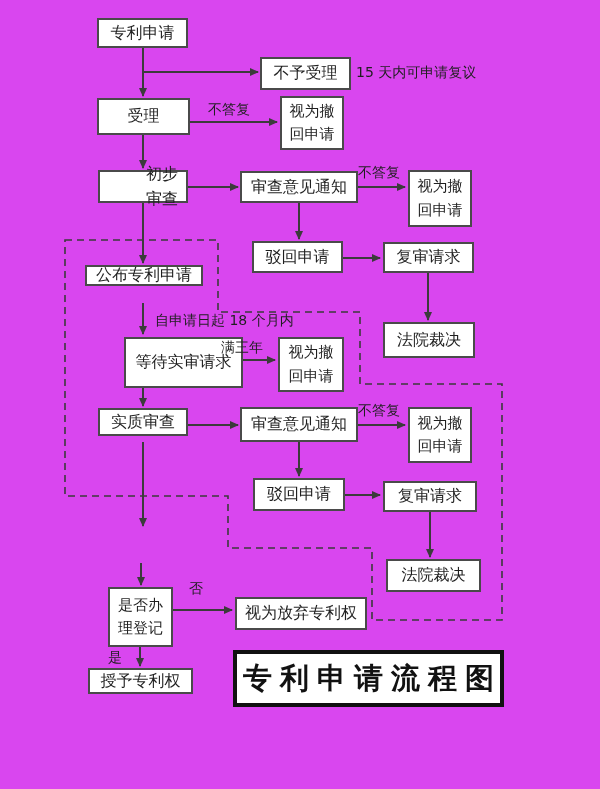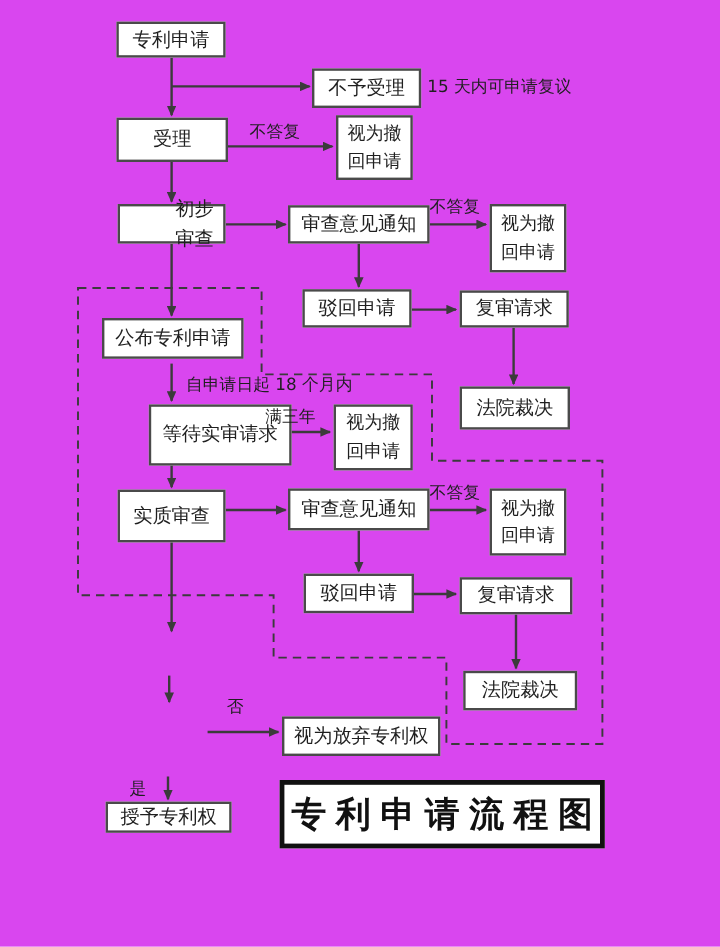--- a/index.html
+++ b/index.html
@@ -81,39 +81,40 @@
   <div class="node" style="left:240px; top:171px; width:118px; height:32px;">审查意见通知</div>
 
   <div class="node small" style="left:408px; top:170px; width:64px; height:57px;">视为撤回申请</div>
 
   <div class="node" style="left:252px; top:241px; width:91px; height:32px;">驳回申请</div>
 
   <div class="node" style="left:383px; top:242px; width:91px; height:31px;">复审请求</div>
 
   <div class="node" style="left:383px; top:322px; width:92px; height:36px;">法院裁决</div>
 
-  <div class="node" style="left:85px; top:265px; width:118px; height:34px;">公布专利申请</div>
+  <div class="node" style="left:85px; top:265px; width:118px; height:21px;">公布专利申请</div>
 
   <div class="node" style="left:84px; top:337px; width:119px; height:51px;margin-left:40px;">等待实审请求</div>
 
   <div class="node small" style="left:278px; top:337px; width:66px; height:55px;">视为撤回申请</div>
 
-  <div class="node" style="left:98px; top:408px; width:90px; height:44px;">实质审查</div>
+  <div class="node" style="left:98px; top:408px; width:90px; height:28px;">实质审查</div>
 
   <div class="node" style="left:240px; top:407px; width:118px; height:35px;">审查意见通知</div>
 
   <div class="node small" style="left:408px; top:407px; width:64px; height:56px;">视为撤回申请</div>
 
   <div class="node" style="left:253px; top:478px; width:92px; height:33px;">驳回申请</div>
 
   <div class="node" style="left:383px; top:481px; width:94px; height:31px;">复审请求</div>
 
   <div class="node" style="left:386px; top:559px; width:95px; height:33px;">法院裁决</div>
 
 
+  <div class="node small" style="left:108px; top:587px; width:65px; height:60px;">是否办理登记</div>
 
   <div class="node" style="left:235px; top:597px; width:132px; height:33px;">视为放弃专利权</div>
 
   <div class="node" style="left:88px; top:668px; width:105px; height:26px;">授予专利权</div>
 
   <div class="edge-label" style="left:356px; top:64px;">15 天内可申请复议</div>
 
   <div class="edge-label" style="left:208px; top:101px;">不答复</div>
 
   <div class="edge-label" style="left:358px; top:164px;">不答复</div>

